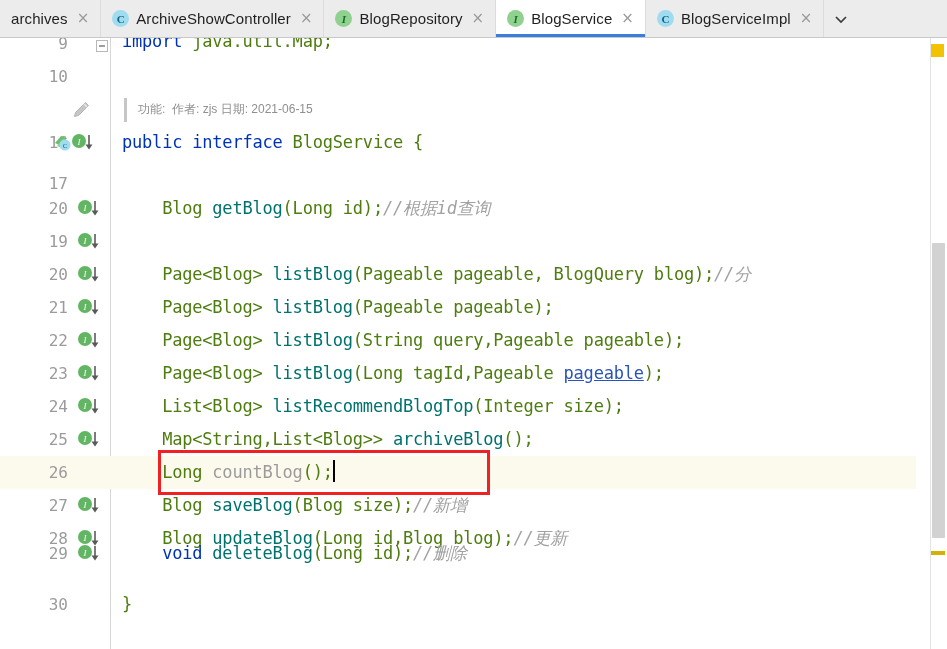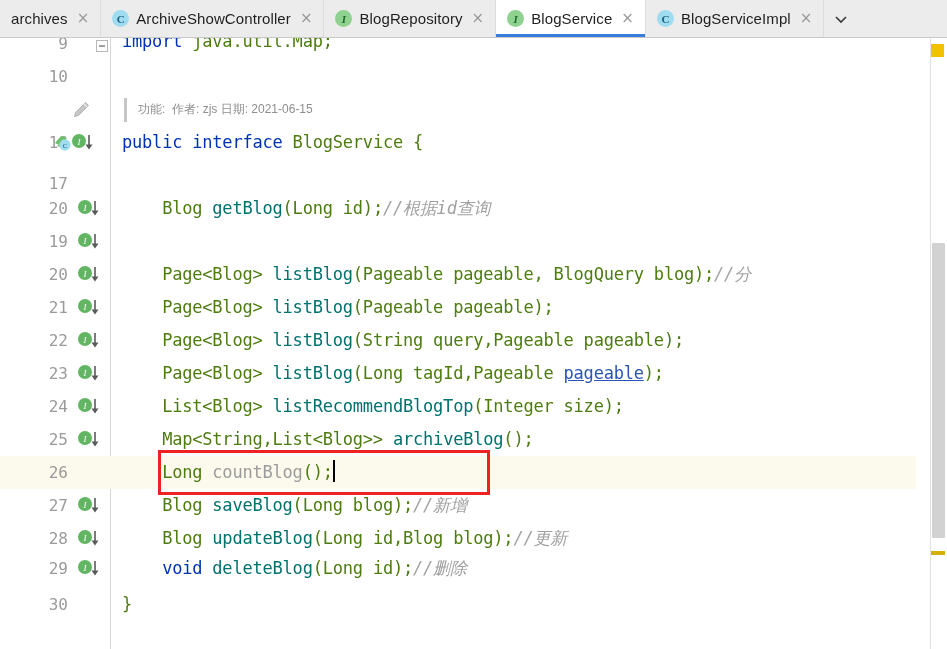--- a/index.html
+++ b/index.html
@@ -414,33 +414,33 @@
           <div class="code"><span class="plain">    Long </span><span class="methd">countBlog</span><span class="plain">();</span><span class="caret" style="display: inline-block; position: relative; top: 4px; height: 22px;"></span></div>
         </div>
         <div class="row" style="top: 451px;">
           <div class="lineno">27</div>
           <div class="marker"><svg width="30" height="20" viewBox="0 0 30 20">
               <circle cx="9" cy="8" r="7" fill="#62b663"></circle>
               <text x="9" y="12" font-size="9" font-family="Liberation Serif, serif" font-style="italic" fill="#ffffff" text-anchor="middle">I</text>
               <path d="M19 2 L19 15" stroke="#5a5a5a" stroke-width="1.6"></path>
               <path d="M15.5 11.5 L19 16.5 L22.5 11.5" fill="#5a5a5a"></path>
             </svg></div>
-          <div class="code"><span class="plain">    Blog </span><span class="meth">saveBlog</span><span class="plain">(Long blog);</span><span class="cmt">//新增</span></div>
+          <div class="code"><span class="plain">    Blog </span><span class="meth">saveBlog</span><span class="plain">(Blog size);</span><span class="cmt">//新增</span></div>
         </div>
         <div class="row" style="top: 484px;">
           <div class="lineno">28</div>
           <div class="marker"><svg width="30" height="20" viewBox="0 0 30 20">
               <circle cx="9" cy="8" r="7" fill="#62b663"></circle>
               <text x="9" y="12" font-size="9" font-family="Liberation Serif, serif" font-style="italic" fill="#ffffff" text-anchor="middle">I</text>
               <path d="M19 2 L19 15" stroke="#5a5a5a" stroke-width="1.6"></path>
               <path d="M15.5 11.5 L19 16.5 L22.5 11.5" fill="#5a5a5a"></path>
             </svg></div>
           <div class="code"><span class="plain">    Blog </span><span class="meth">updateBlog</span><span class="plain">(Long id,Blog blog);</span><span class="cmt">//更新</span></div>
         </div>
-        <div class="row" style="top: 514px;">
+        <div class="row" style="top: 499px;">
           <div class="lineno">29</div>
           <div class="marker"><svg width="30" height="20" viewBox="0 0 30 20">
               <circle cx="9" cy="8" r="7" fill="#62b663"></circle>
               <text x="9" y="12" font-size="9" font-family="Liberation Serif, serif" font-style="italic" fill="#ffffff" text-anchor="middle">I</text>
               <path d="M19 2 L19 15" stroke="#5a5a5a" stroke-width="1.6"></path>
               <path d="M15.5 11.5 L19 16.5 L22.5 11.5" fill="#5a5a5a"></path>
             </svg></div>
           <div class="code"><span class="kw">    void </span><span class="meth">deleteBlog</span><span class="plain">(Long id);</span><span class="cmt">//删除</span></div>
         </div>
         <div class="row" style="top: 550px;">

